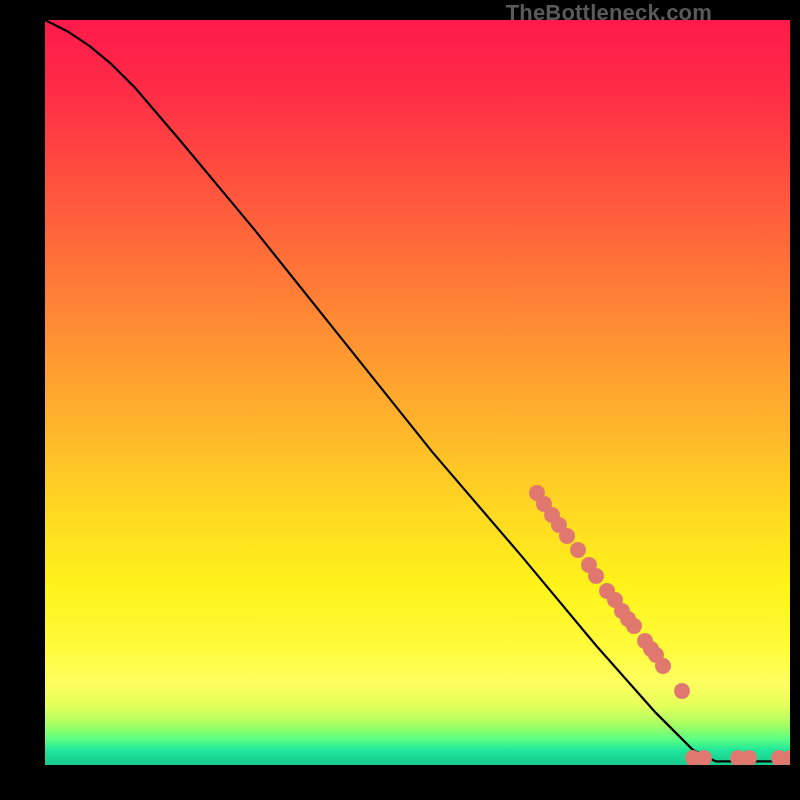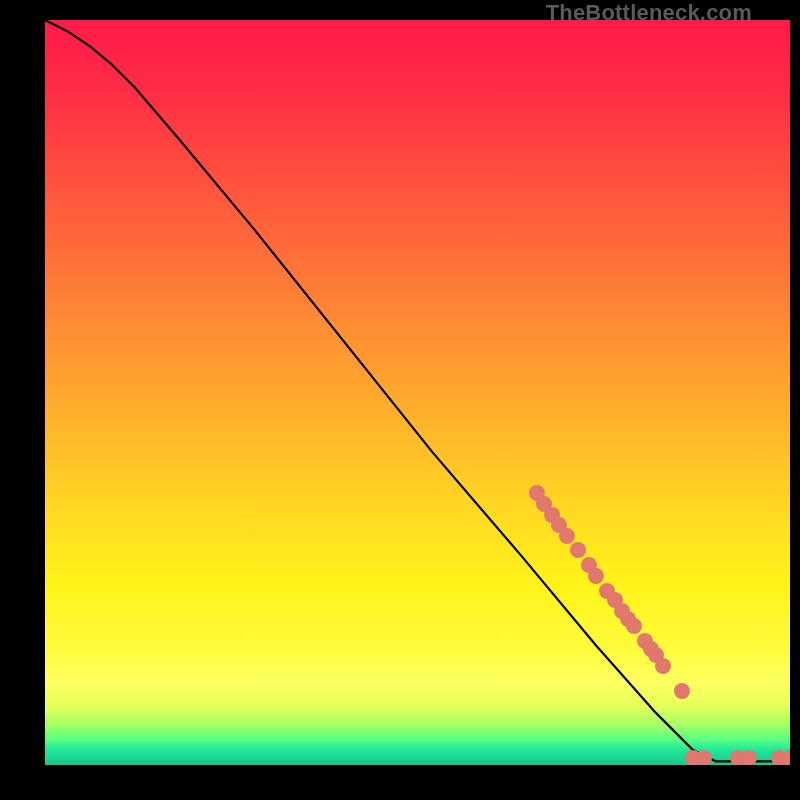--- a/index.html
+++ b/index.html
@@ -10,21 +10,20 @@
     background: #000;
     overflow: hidden;
   }
   .frame {
     position: absolute;
     left: 0;
     top: 0;
     width: 724px;
     height: 800px;
     background: #000;
-    padding-left: 40px;
   }
   .plot {
     position: absolute;
     left: 45px;
     top: 20px;
     width: 745px;
     height: 745px;
     overflow: hidden;
   }
   .gradient {

